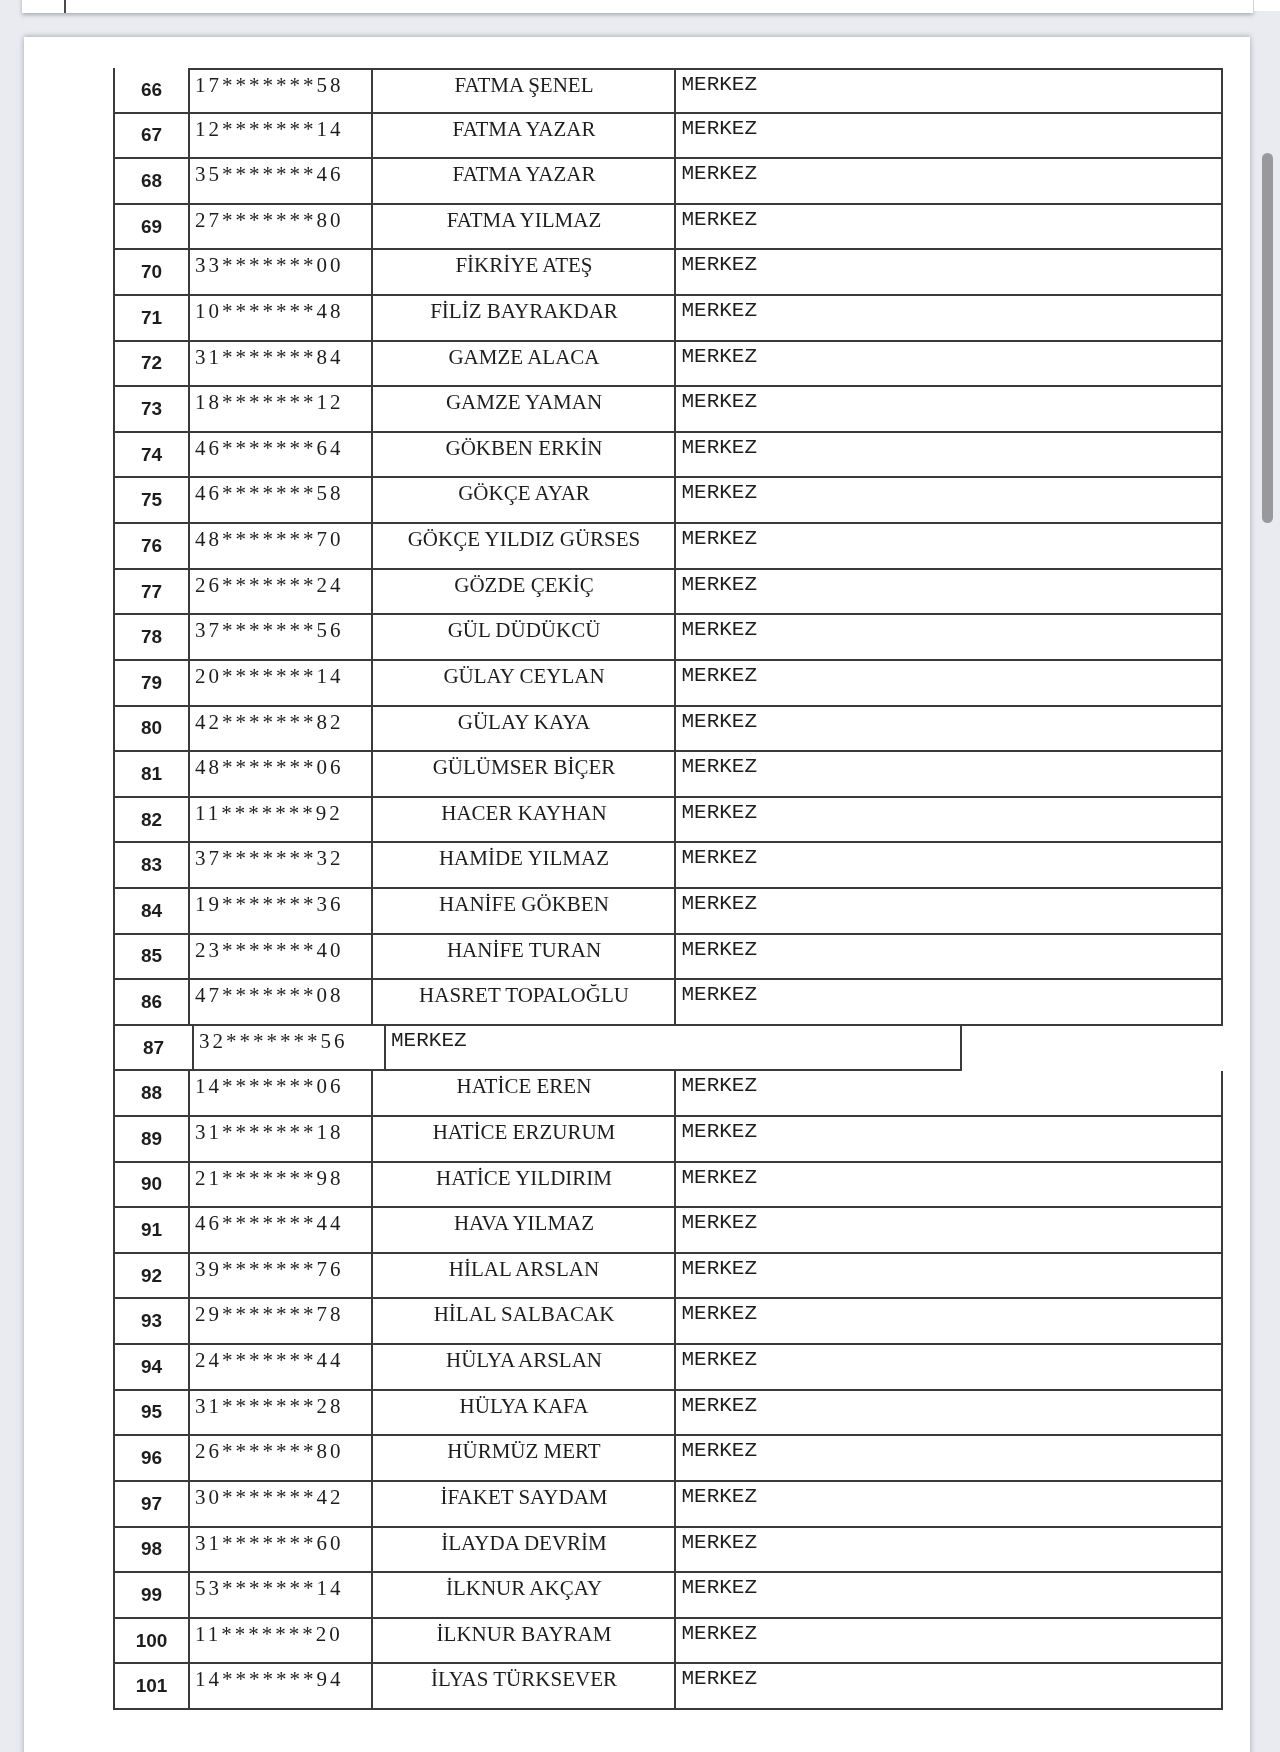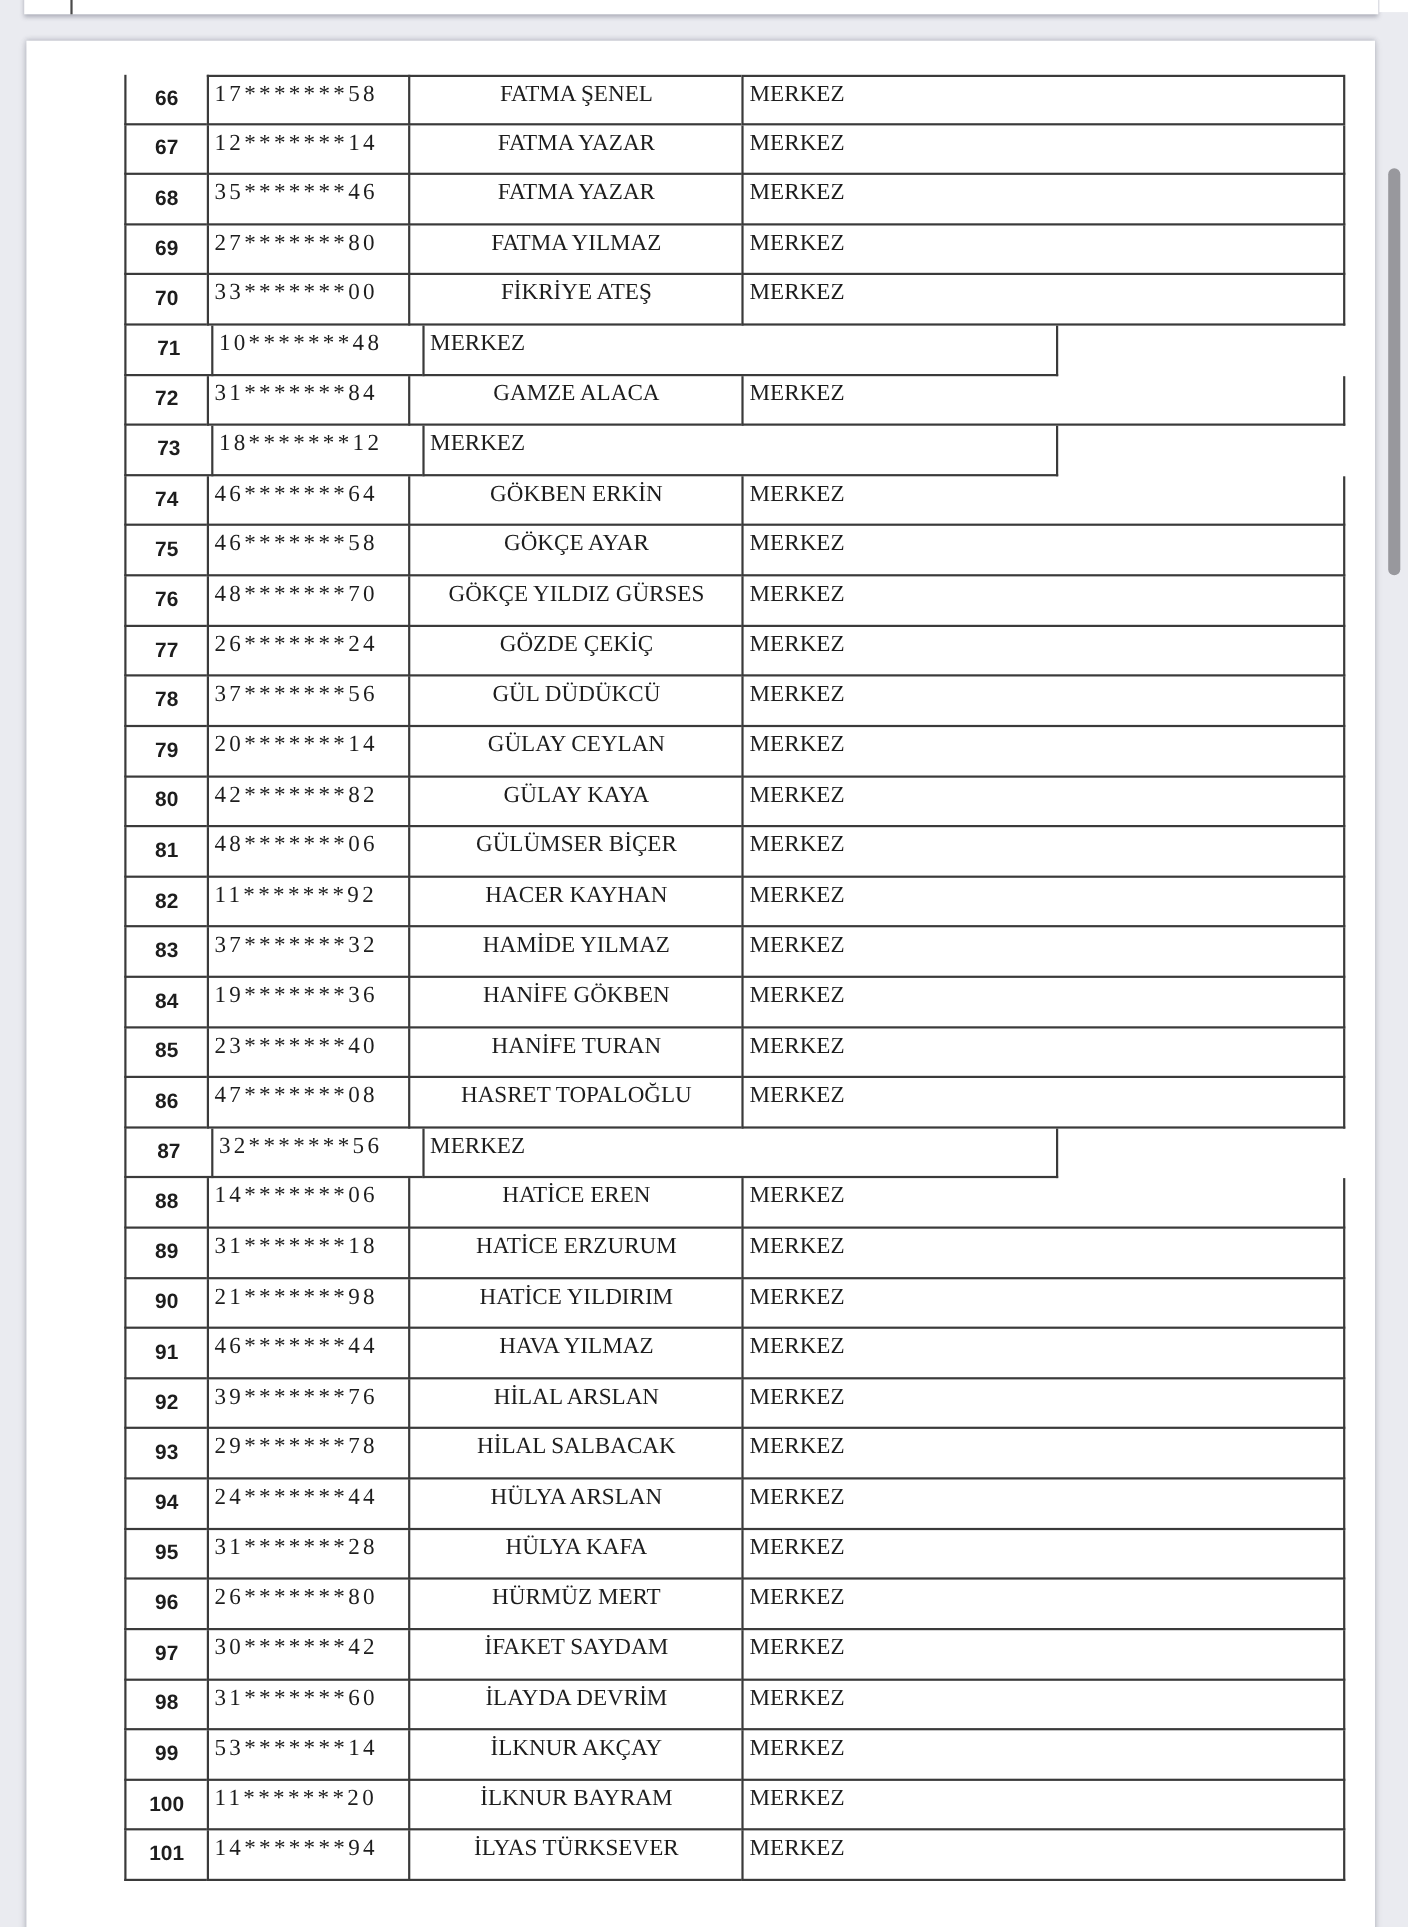--- a/index.html
+++ b/index.html
@@ -87,20 +87,21 @@
   }
   .name {
     width: 320px;
     border-left: 2px solid #3a3a3a;
     text-align: center;
   }
   .district {
     width: 578px;
     border-left: 2px solid #3a3a3a;
     border-right: 2px solid #3a3a3a;
+    font-family: Liberation Mono, monospace;
   }
   
   .registry-table > div.row:first-of-type .id,
   .registry-table > div.row:first-of-type .name,
   .registry-table > div.row:first-of-type .district {
     border-top: 2px solid #3a3a3a;
   }
   
   .corner-patch {
     position: absolute;
@@ -164,33 +165,35 @@
         <div class="row">
           <div class="cell num">70</div>
           <div class="cell serif id">33*******00</div>
           <div class="cell serif name">FİKRİYE ATEŞ</div>
           <div class="cell serif district">MERKEZ</div>
         </div>
 
         <div class="row">
           <div class="cell num">71</div>
           <div class="cell serif id">10*******48</div>
+          <div class="cell serif name">FİLİZ BAYRAKDAR</div>
           <div class="cell serif district">MERKEZ</div>
         </div>
 
         <div class="row">
           <div class="cell num">72</div>
           <div class="cell serif id">31*******84</div>
           <div class="cell serif name">GAMZE ALACA</div>
           <div class="cell serif district">MERKEZ</div>
         </div>
 
         <div class="row">
           <div class="cell num">73</div>
           <div class="cell serif id">18*******12</div>
+          <div class="cell serif name">GAMZE YAMAN</div>
           <div class="cell serif district">MERKEZ</div>
         </div>
 
         <div class="row">
           <div class="cell num">74</div>
           <div class="cell serif id">46*******64</div>
           <div class="cell serif name">GÖKBEN ERKİN</div>
           <div class="cell serif district">MERKEZ</div>
         </div>
 

